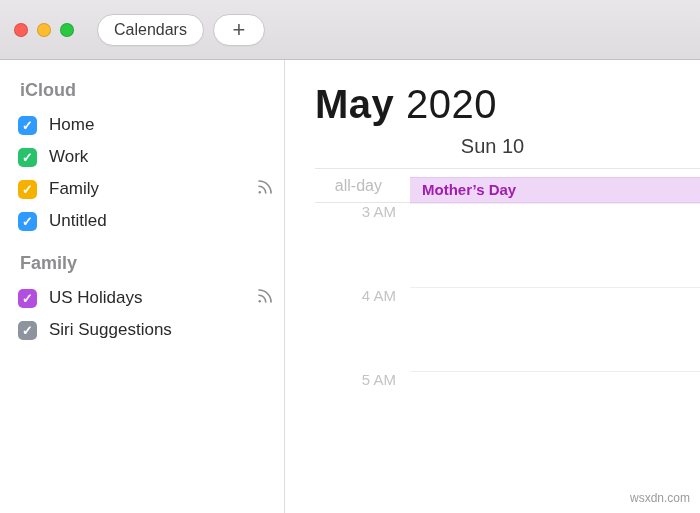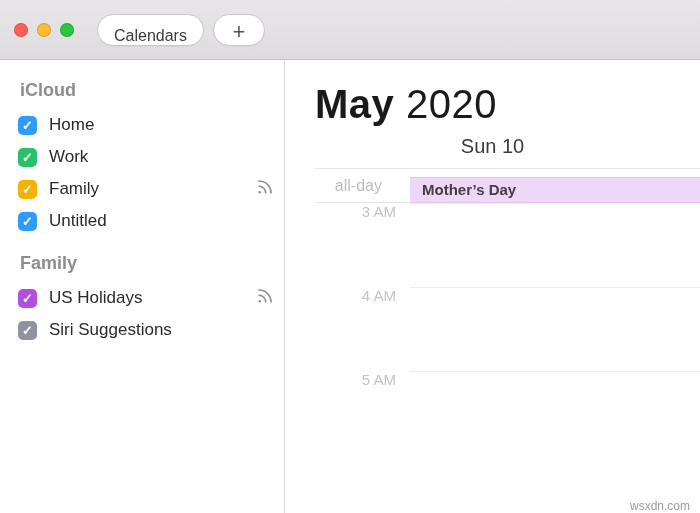--- a/index.html
+++ b/index.html
@@ -23,21 +23,21 @@
 
 .tb-btn {
   height: 32px;
   background: #ffffff;
   border: 1px solid #c9c7c9;
   border-radius: 16px;
   font-size: 16px;
   color: #3b3b3b;
   padding: 0 16px;
   display: flex;
-  align-items: flex-end;
+  align-items: center;
   box-shadow: 0 1px 0 rgba(0,0,0,0.03);
   cursor: default;
 }
 .tb-btn.plus { width: 52px; justify-content: center; font-size: 22px; font-weight: 300; color:#555; }
 
 .content { display: flex; height: calc(513px - 60px); }
 
 .sidebar {
   width: 285px;
   background: #ffffff;
@@ -80,41 +80,41 @@
   border-bottom:1px solid #e6e6e6;
   height: 34px;
 }
 .allday-label {
   width: 95px; text-align:right; padding-right:28px;
   color:#bdbdbd; font-size:16px;
 }
 .event-pill {
   flex:1;
   background:#efd8f7;
-  color:#404040;
+  color:#a21caf;
   font-weight:600;
   font-size:15px;
   height: 26px;
   display:flex; align-items:center;
   padding-left:12px;
   border-top:1px solid #e5c6f0;
   border-bottom:1px solid #e5c6f0;
   margin-top:8px;
 }
 
 .hours { position:relative; }
 .hour-row { display:flex; align-items:flex-start; height:84px; }
 .hour-label {
   width:95px; text-align:right; padding-right:14px;
   color:#c4c4c4; font-size:15px;
 }
 .hour-line { flex:1; border-top:1px solid #eeeeee; }
 
 .watermark {
-  position:absolute; bottom:0; right:10px;
+  position:absolute; bottom:8px; right:10px;
   font-size:12px; color:#9c9c9c;
 }
 </style>
 </head>
 <body>
 
 <div class="titlebar">
   <div class="traffic-lights">
     <div class="traffic-light tl-close"></div>
     <div class="traffic-light tl-min"></div>

